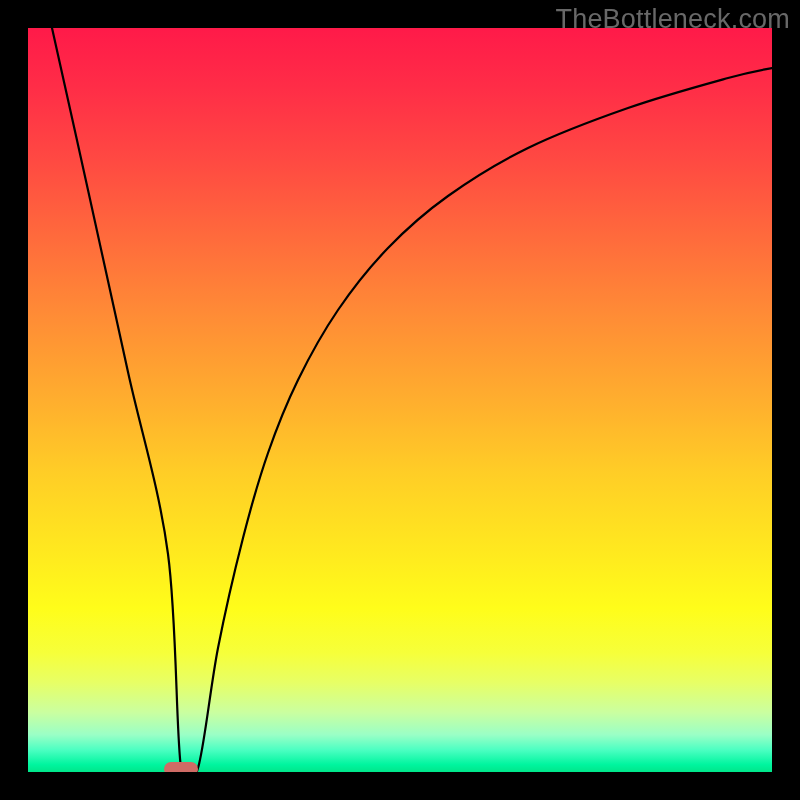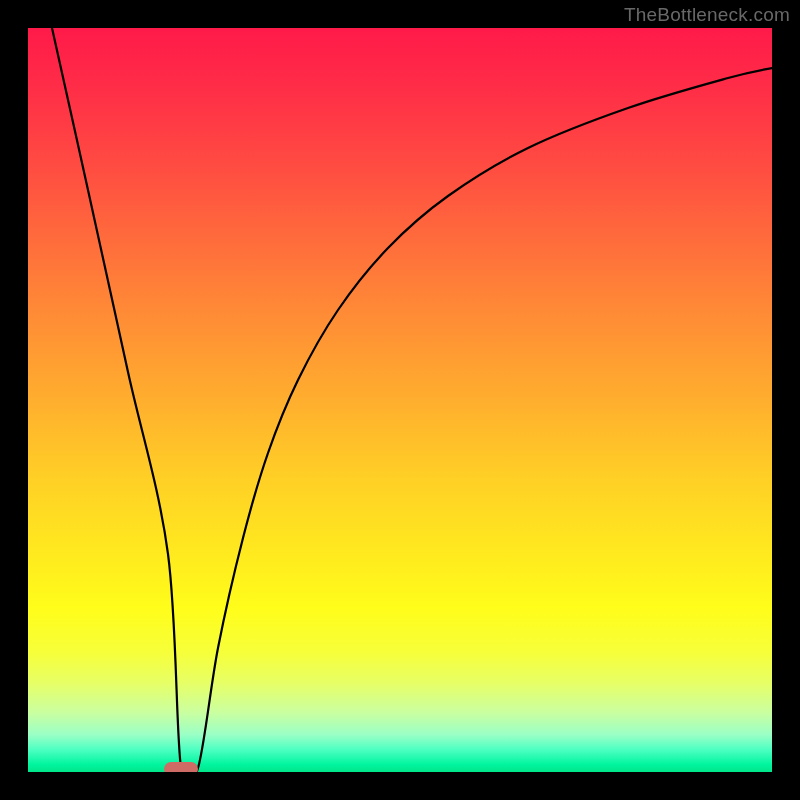--- a/index.html
+++ b/index.html
@@ -59,21 +59,21 @@
     width: 34px;
     height: 14px;
     border-radius: 7px;
     background: #cf6b65;
   }
   .watermark {
     position: absolute;
     top: 4px;
     right: 10px;
     color: #686868;
-    font-size: 19px;
+    font-size: 27px;
     font-weight: 500;
     letter-spacing: 0.2px;
   }
 </style>
 </head>
 <body>
 
 <div class="frame">
 
   <div class="plot">

